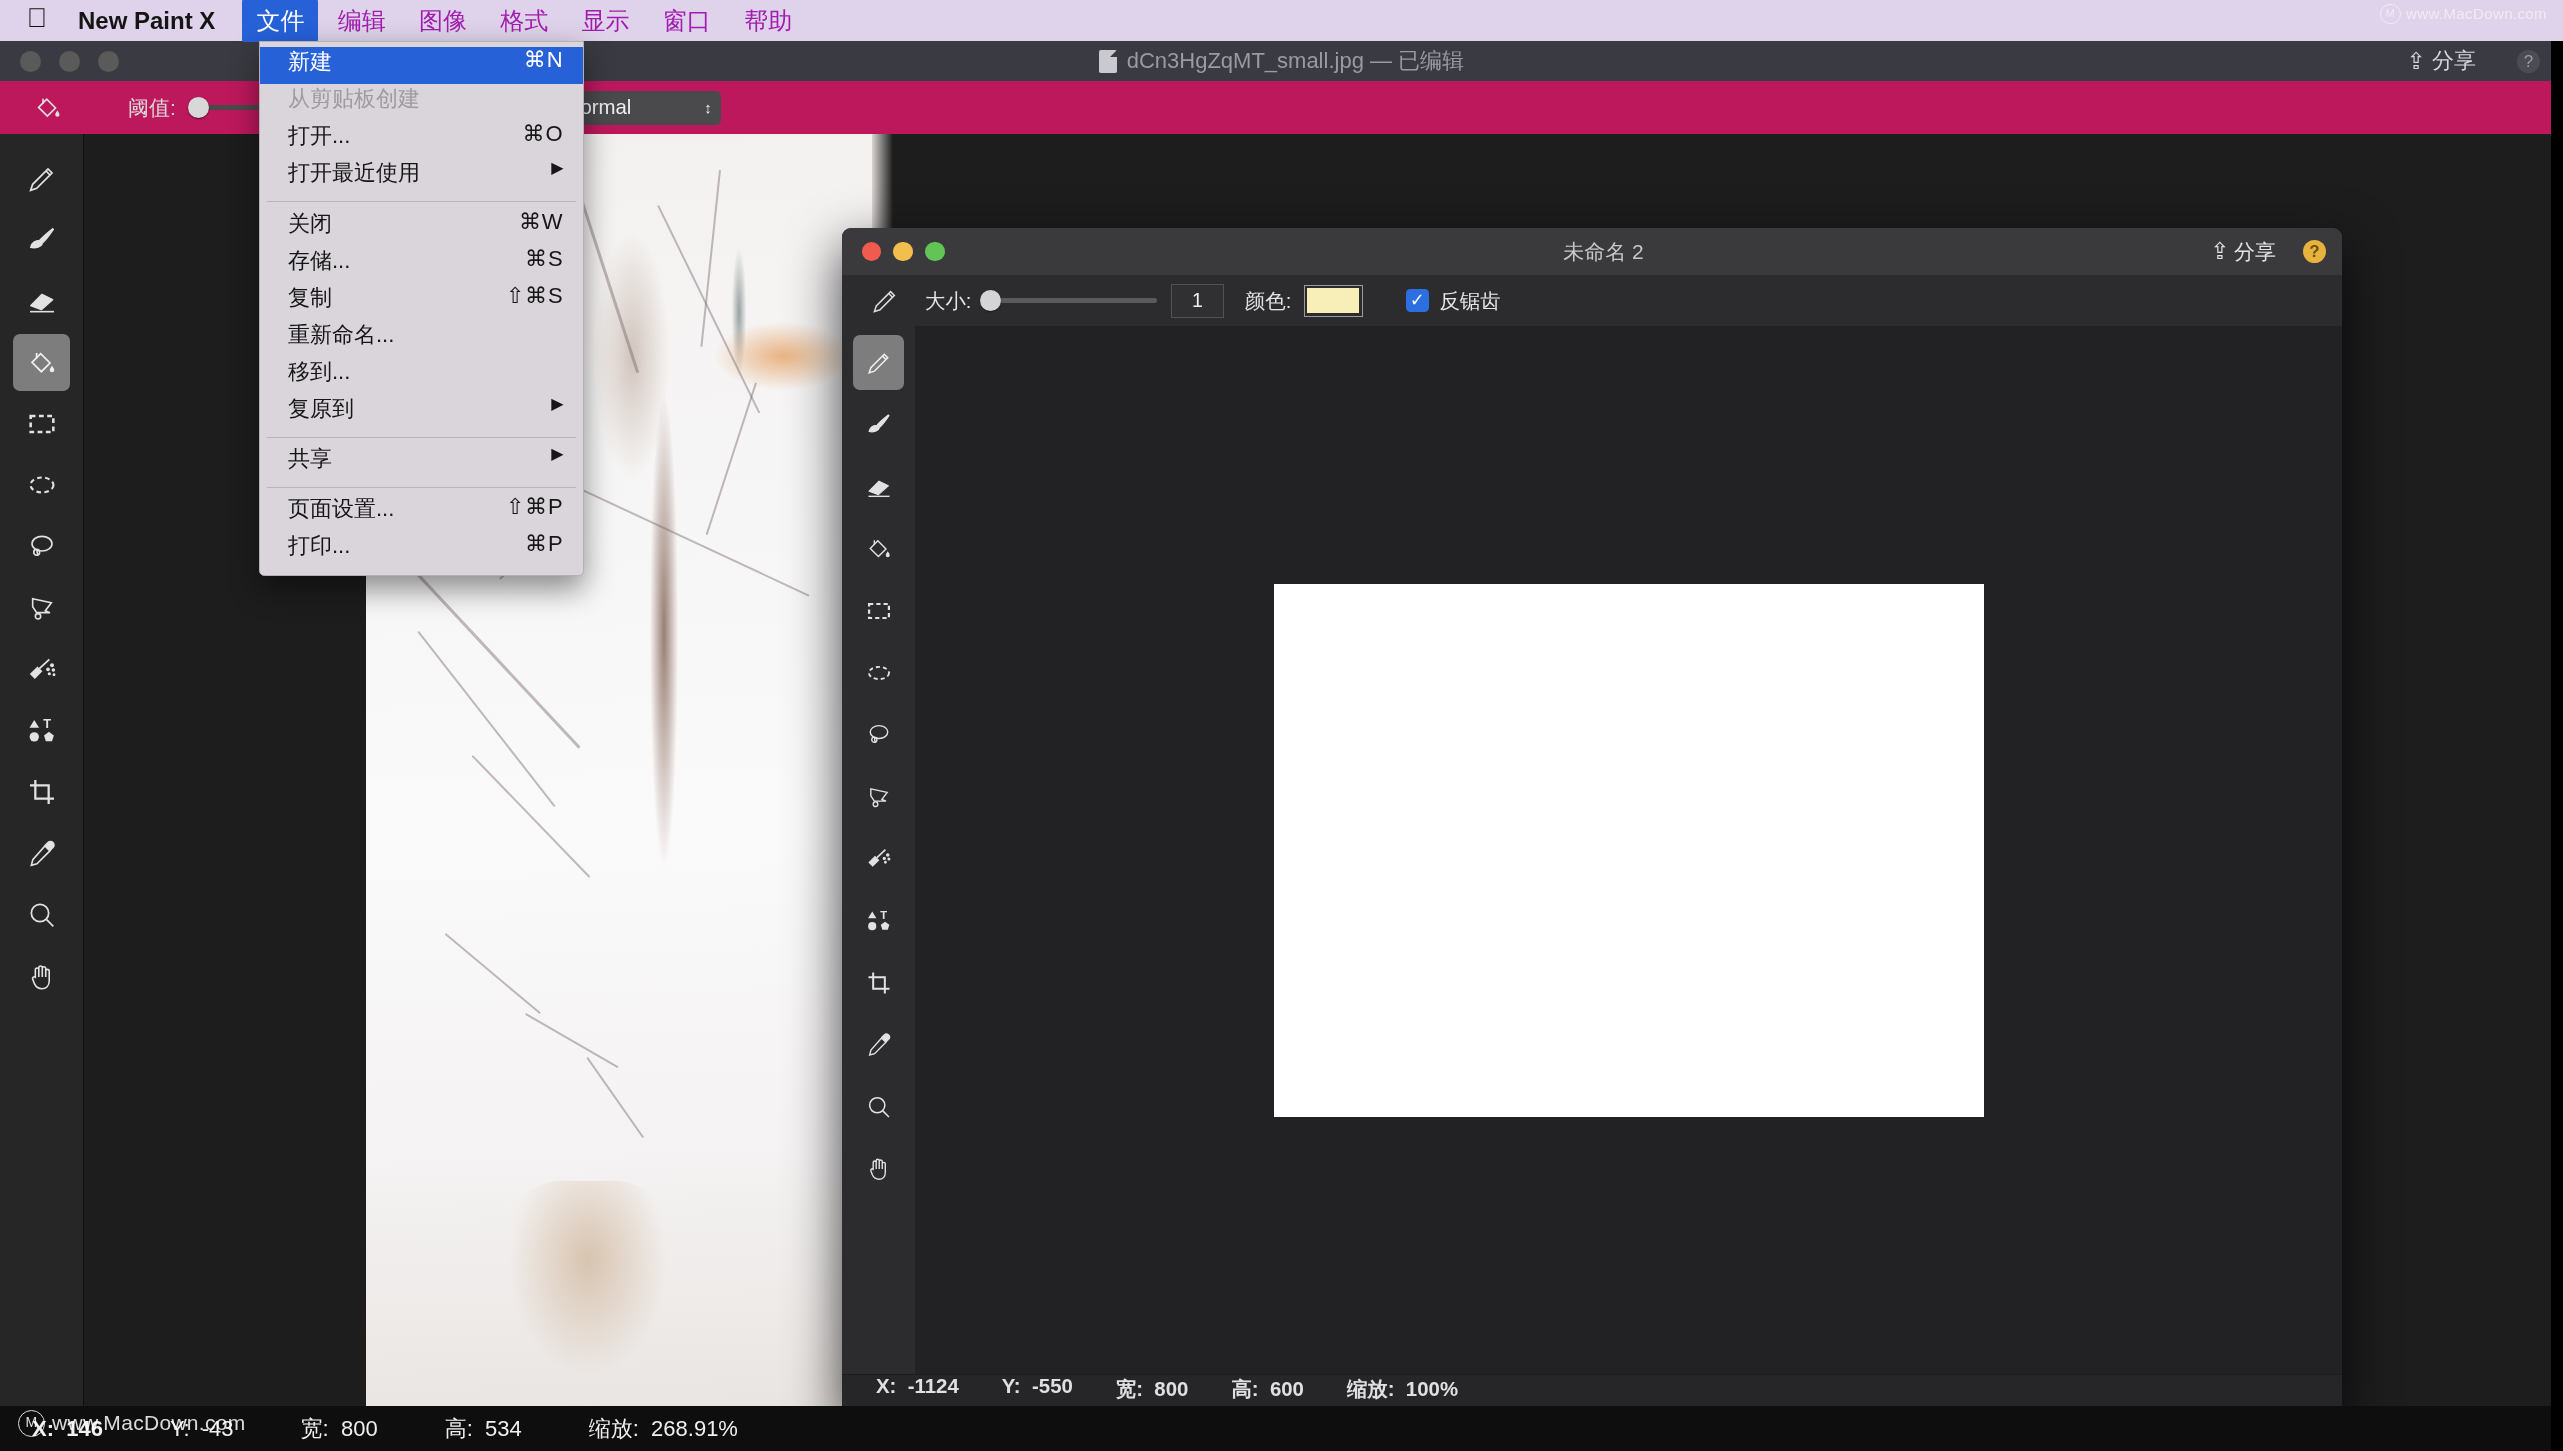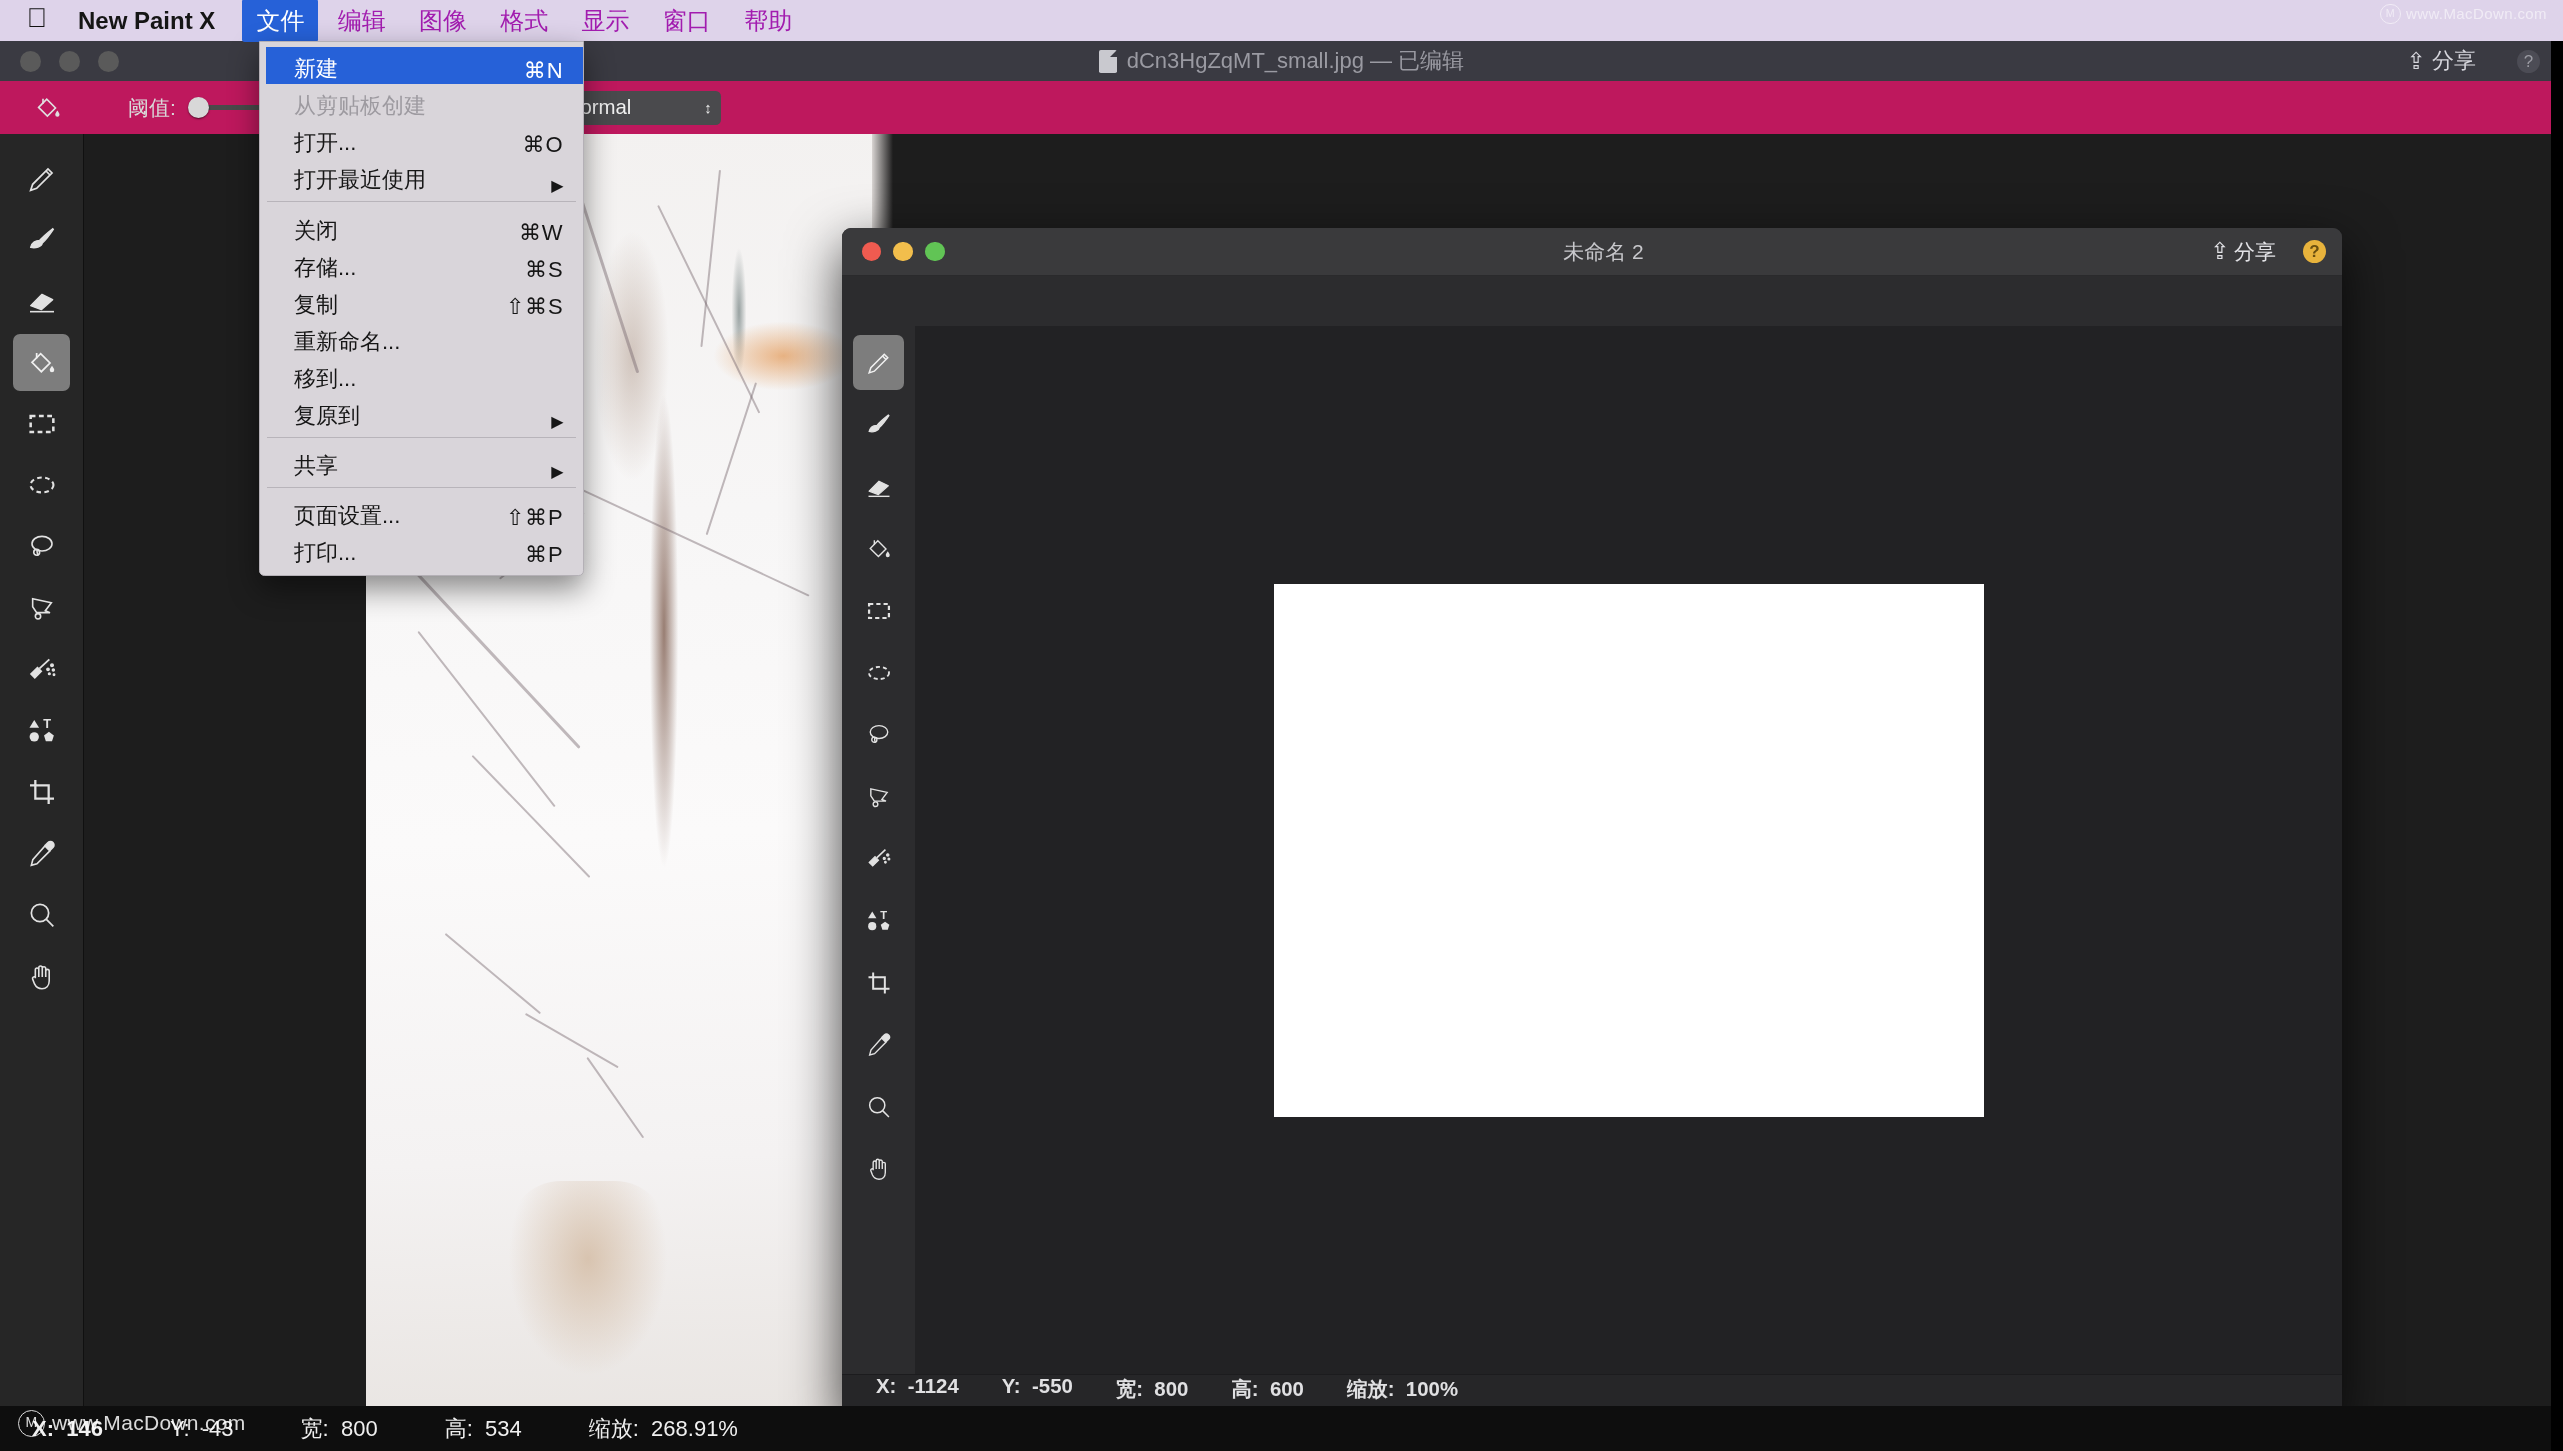--- a/index.html
+++ b/index.html
@@ -219,22 +219,22 @@
   .sub-status .grp.first{margin-left:34px;}
 
   
   .dropdown{
     position:absolute;left:259px;top:41px;width:323px;
     background:#d9d5da;border:0.9px solid #b4b0b6;border-radius:0 0 5.3px 5.3px;
     box-shadow:0 12.4px 30px rgba(0,0,0,.45);
     padding:5.3px 0 7px 0;z-index:80;
   }
   .mi{
-    height:37px;display:flex;align-items:flex-end;padding:0 19.5px 0 28px;
-    font-size:22px;color:#161616;justify-content:space-between;white-space:nowrap;margin-left:6px;
+    height:37px;display:flex;align-items:flex-start;padding:0 19.5px 0 28px;
+    font-size:22px;color:#161616;justify-content:space-between;white-space:nowrap;
   }
   .mi.sel{background:#2661d8;color:#fff;}
   .mi.disabled{color:#9d9aa0;}
   .mi .key{font-size:22px;letter-spacing:0.9px;}
   .mi .arrow{font-size:16px;}
   .sep{height:0.9px;background:#b8b4ba;margin:6.2px 7px;}
 
   
   .main-status{
     position:absolute;left:0;bottom:0;width:2563px;height:46px;background:#0e0e0e;
@@ -434,20 +434,39 @@
           <div class="stl green"></div>
         </div>
         <div class="sub-title">未命名 2</div>
         <div class="sub-share">
           <span class="share-glyph">⇪</span>
           <span>分享</span>
         </div>
         <div class="sub-help">?</div>
       </div>
 
+      <div class="sub-opts">
+        <div class="o-icon">
+          <svg width="30" height="30" viewBox="0 0 24 24" fill="none" stroke="#dcdcdc" stroke-width="1.2">
+            <path d="M3.5 20.5 L5 16 L16.5 4.5 L19.5 7.5 L8 19 Z"></path>
+              <path d="M15 6 L18 9"></path>
+          </svg>
+        </div>
+        <div class="o-lab">大小:</div>
+        <div class="sub-slider">
+          <div class="knob"></div>
+        </div>
+        <div class="numbox">1</div>
+        <div class="o-lab">颜色:</div>
+        <div class="sub-swatch-outer">
+          <div class="swatch-inner" id="subSwatch" style="background: rgb(247, 238, 184);"></div>
+        </div>
+        <div class="chk">✓</div>
+        <div class="chk-lab">反锯齿</div>
+      </div>
 
       <div class="sub-tools">
         <div class="stool sel">
           <svg width="28" height="28" viewBox="0 0 24 24" fill="none" stroke="#f0f0f0" stroke-width="1.3">
             <path d="M3.5 20.5 L5 16 L16.5 4.5 L19.5 7.5 L8 19 Z"></path>
               <path d="M15 6 L18 9"></path>
           </svg>
         </div>
         <div class="stool">
           <svg width="28" height="28" viewBox="0 0 24 24" fill="#e2e2e2" stroke="#e2e2e2" stroke-width="1">

